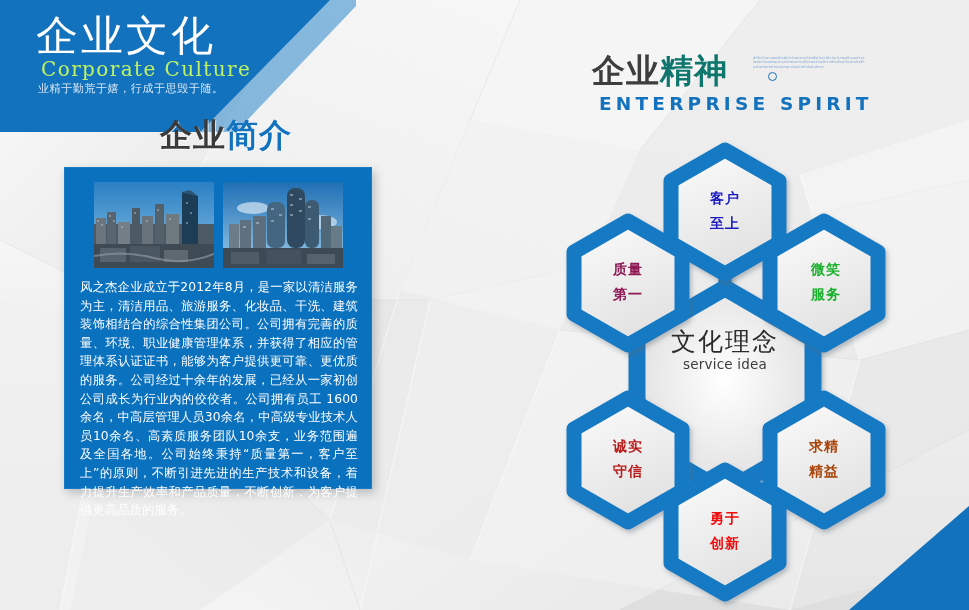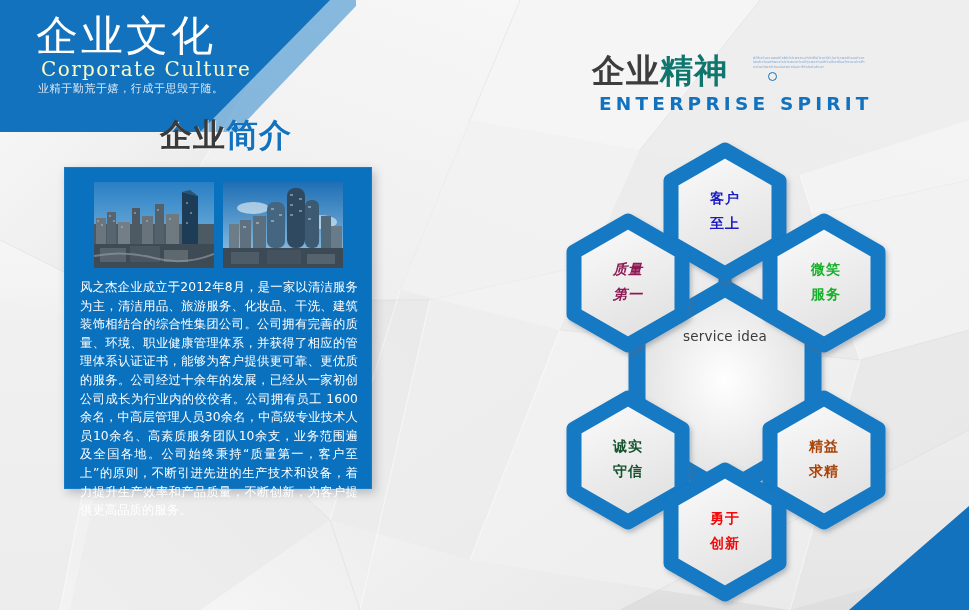--- a/index.html
+++ b/index.html
@@ -23,21 +23,21 @@
   #banner-left-inner{position:absolute;left:0;top:0;width:330px;height:132px;}
   #banner-title{
     position:absolute;left:36px;top:13px;
     font-family:"DejaVu Serif","Liberation Serif",serif;
     font-size:42px;line-height:46px;color:#ffffff;letter-spacing:3px;
     font-weight:400;white-space:nowrap;
   }
   #banner-sub{
     position:absolute;left:41px;top:58px;
     font-family:"DejaVu Serif","Liberation Serif",serif;
-    font-size:20px;line-height:22px;color:#fef9c3;letter-spacing:1.4px;
+    font-size:20px;line-height:22px;color:#bef264;letter-spacing:1.4px;
     white-space:nowrap;
   }
   #banner-motto{
     position:absolute;left:38px;top:82px;
     font-family:"DejaVu Sans","Liberation Sans",sans-serif;
     font-size:11px;line-height:14px;color:#dce9f6;letter-spacing:.6px;
     white-space:nowrap;
   }
 
   
@@ -334,44 +334,45 @@
         <polygon points="245,40  299,71  299,133 245,164 191,133 191,71"></polygon>
         <polygon points="148,111 202,142 202,204 148,235 94,204  94,142"></polygon>
         <polygon points="344,111 398,142 398,204 344,235 290,204 290,142"></polygon>
         <polygon points="148,288 202,319 202,381 148,412 94,381  94,319"></polygon>
         <polygon points="344,288 398,319 398,381 344,412 290,381 290,319"></polygon>
         <polygon points="245,360 299,391 299,453 245,484 191,453 191,391"></polygon>
       </g>
     </svg>
 
     <div class="hexlabel" style="left:145px;top:218px;width:200px;">
+      <span class="l" id="label-center-cn">文化理念</span>
       <span class="l" id="label-center-en">service idea</span>
     </div>
 
     <div class="hexlabel sat-label" style="left: 195px; top: 76px; width: 100px; color: rgb(26, 26, 192);">
       <span class="l">客户</span>
       <span class="l">至上</span>
     </div>
-    <div class="hexlabel sat-label" style="left: 98px; top: 147px; width: 100px; color: rgb(142, 26, 85); font-style: italic;">
+    <div class="hexlabel sat-label" style="left: 98px; top: 147px; width: 100px; color: rgb(142, 26, 85);">
       <span class="l">质量</span>
       <span class="l">第一</span>
     </div>
     <div class="hexlabel sat-label" style="left: 296px; top: 147px; width: 100px; color: rgb(24, 176, 42);">
       <span class="l">微笑</span>
       <span class="l">服务</span>
     </div>
     <div class="hexlabel sat-label" style="left: 294px; top: 324px; width: 100px; color: rgb(169, 68, 10);">
+      <span class="l">求精</span>
       <span class="l">精益</span>
-      <span class="l">求精</span>
     </div>
     <div class="hexlabel sat-label" style="left: 195px; top: 396px; width: 100px; color: rgb(240, 10, 10);">
       <span class="l">勇于</span>
       <span class="l">创新</span>
     </div>
-    <div class="hexlabel sat-label" style="left: 98px; top: 324px; width: 100px; color: #14532d;">
+    <div class="hexlabel sat-label" style="left: 98px; top: 324px; width: 100px; color: #b91c1c;">
       <span class="l">诚实</span>
       <span class="l">守信</span>
     </div>
   </div>
 
   <div id="corner-tri"></div>
 
 </div>
 
 </body></html>

